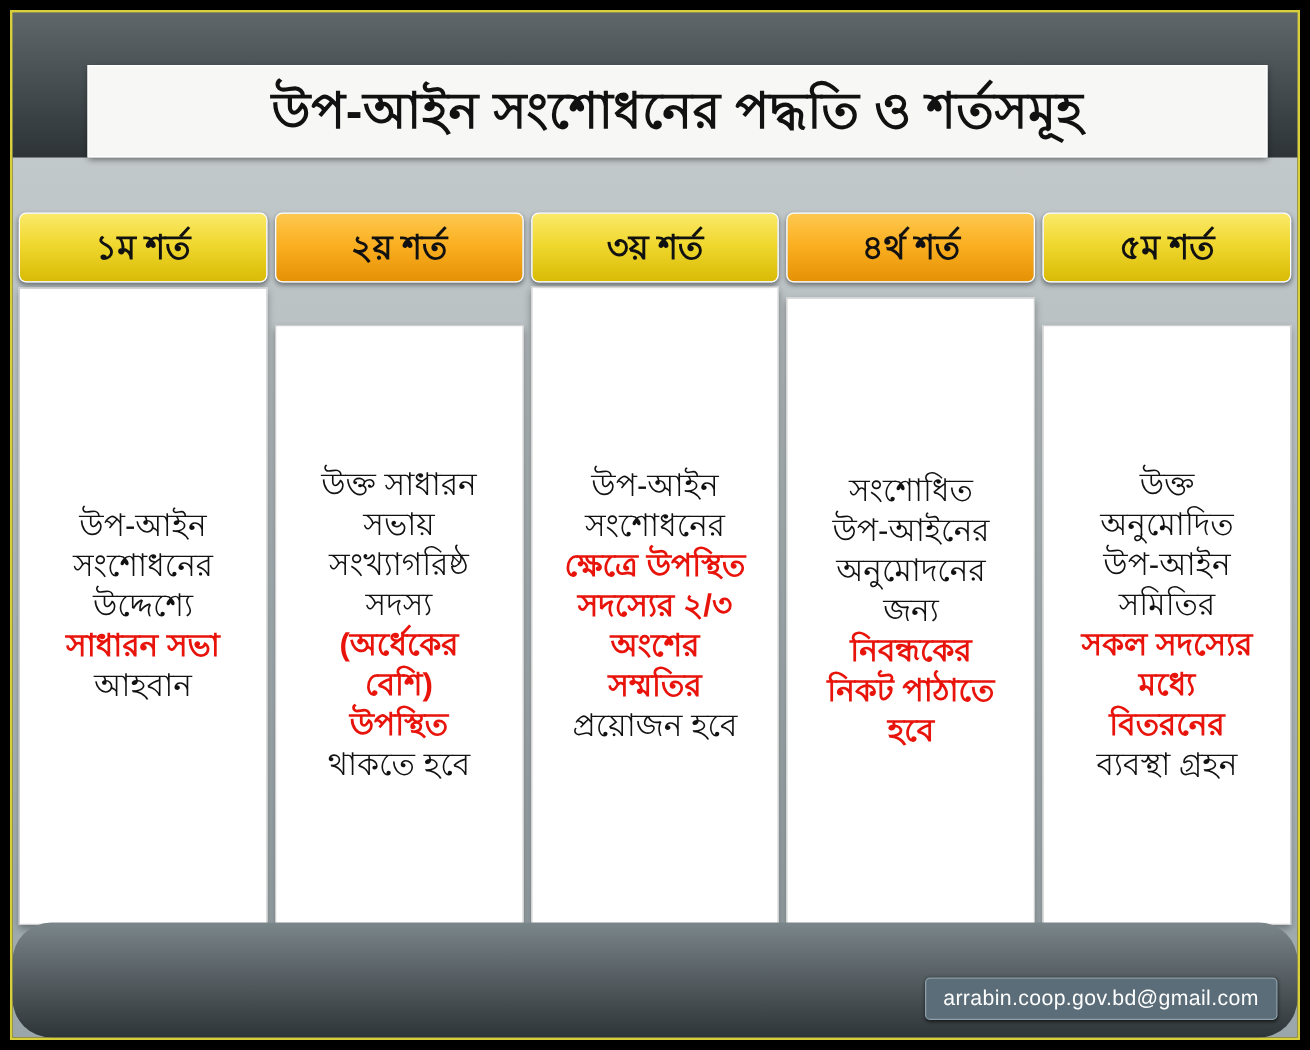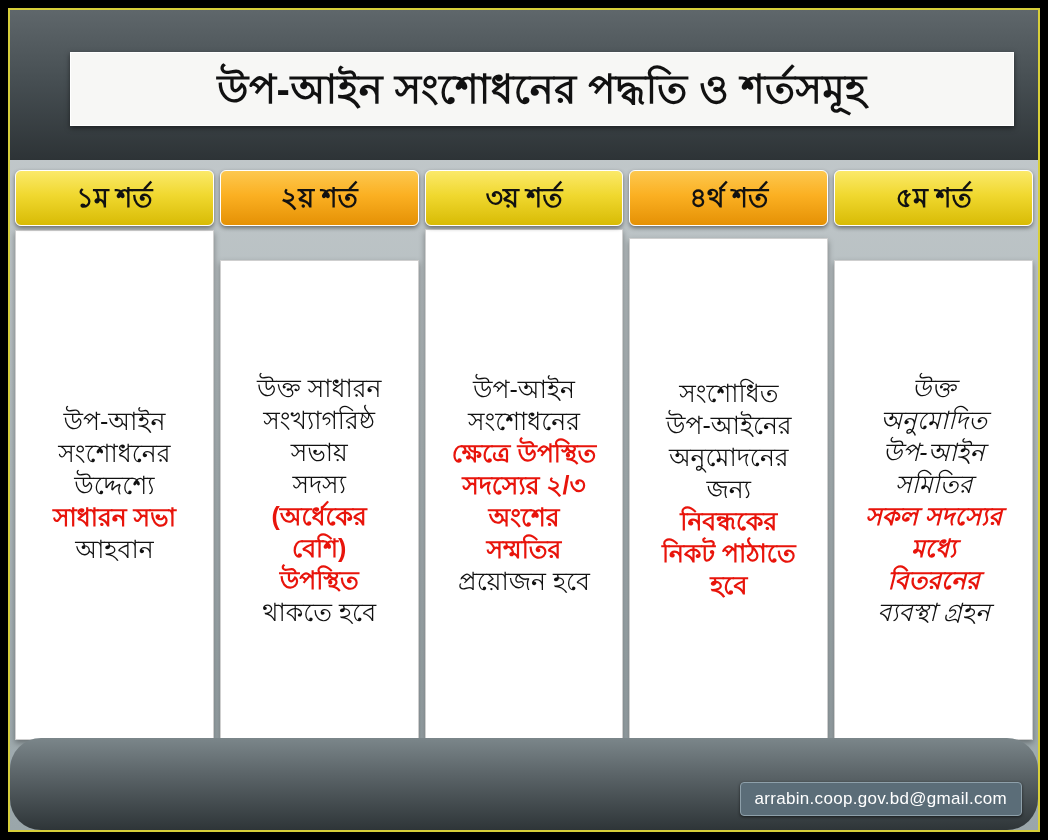--- a/index.html
+++ b/index.html
@@ -34,21 +34,21 @@
     background: linear-gradient(180deg, #c9ced0 0%, #aeb8bb 55%, #9aa6aa 100%);
     overflow: hidden;
   }
 
   
   .title-band {
     position: absolute;
     left: 0;
     top: 0;
     width: 100%;
-    height: 150px;
+    height: 116px;
     background: linear-gradient(180deg, #5f676b 0%, #454d51 50%, #2d3336 100%);
   }
   .title-box {
     position: absolute;
     left: 60px;
     top: 42px;
     width: 944px;
     height: 74px;
     background: #f7f7f5;
     border: 1px solid #ffffff;
@@ -137,21 +137,21 @@
   .card-inner .pl {
     color: #111111;
   }
   .ln { display: block; white-space: nowrap; }
 
   
   .col.c1 .card { height: 470px; margin-top: 4px; }
   .col.c2 .card { height: 455px; margin-top: 34px; }
   .col.c3 .card { height: 477px; margin-top: 3px; }
   .col.c4 .card { height: 460px; margin-top: 12px; }
-  .col.c5 .card { height: 452px; margin-top: 34px; font-style: italic; }
+  .col.c5 .card { height: 452px; margin-top: 34px; }
 
   
   .footer-band {
     position: absolute;
     left: 0;
     bottom: 0;
     width: 100%;
     height: 92px;
     background: linear-gradient(180deg, #7b868a 0%, #5b6468 40%, #2e3538 100%);
     border-radius: 31px;
@@ -199,22 +199,22 @@
         </div>
       </div>
 
       <div class="col c2">
         <div class="tab y2">
           <span class="tab-label">২য় শর্ত</span>
         </div>
         <div class="card">
           <div class="card-inner">
             <span class="ln pl">উক্ত সাধারন</span>
+            <span class="ln pl">সভায়</span>
             <span class="ln pl">সংখ্যাগরিষ্ঠ</span>
-            <span class="ln pl">সভায়</span>
             <span class="ln pl">সদস্য</span>
             <span class="ln hi">(অর্ধেকের</span>
             <span class="ln hi">বেশি)</span>
             <span class="ln hi">উপস্থিত</span>
             <span class="ln pl">থাকতে হবে</span>
           </div>
         </div>
       </div>
 
       <div class="col c3">

